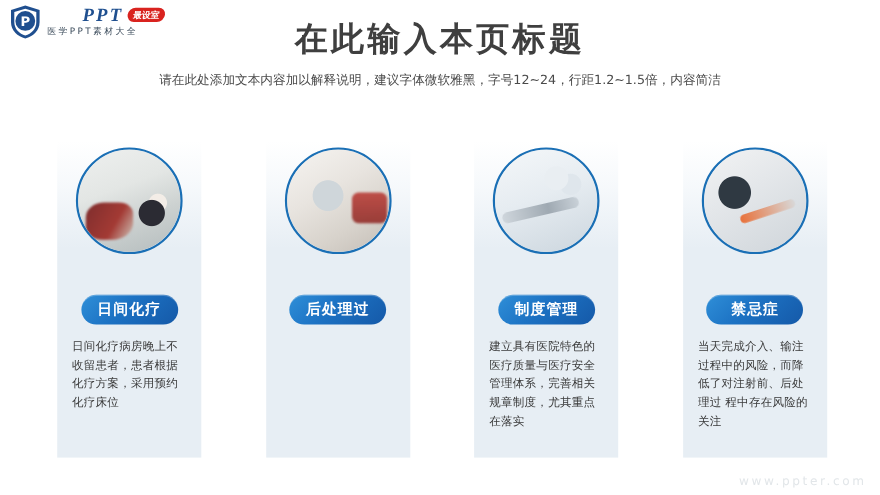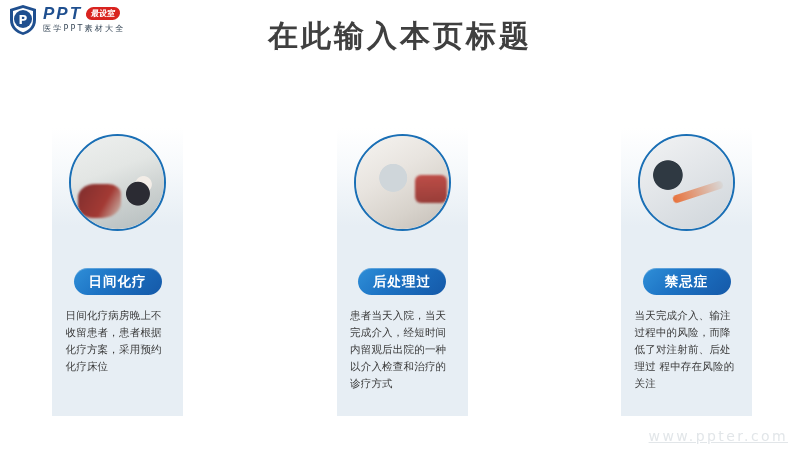--- a/index.html
+++ b/index.html
@@ -37,27 +37,28 @@
     flex-direction: column;
     justify-content: flex-start;
     padding-top: 1px;
   }
   .logo-row1 {
     display: flex;
     align-items: center;
     gap: 4px;
   }
   .logo-ppt {
-    font-family: Liberation Sans, sans-serif;
+    font-family: Liberation Serif, serif;
     font-weight: bold;
     font-style: italic;
     font-size: 17px;
     letter-spacing: 2px;
     color: #1f4f8f;
     line-height: 17px;
+    margin-left: 32px;
   }
   .logo-badge {
     background: #d9231f;
     color: #ffffff;
     font-size: 8px;
     line-height: 11px;
     padding: 1px 5px 1px 5px;
     border-radius: 7px;
     font-weight: bold;
     transform: skewX(-8deg);
@@ -230,24 +231,23 @@
     color: #3a3a3a;
     text-align: left;
     letter-spacing: .2px;
   }
 
   
   .watermark {
     position: absolute;
     right: 12px;
     bottom: 6px;
-    font-size: 14px;
+    font-size: 11px;
     color: #e2e6e9;
     letter-spacing: 2.4px;
-    text-decoration: underline;
   }
 </style>
 </head>
 <body>
 
 <div class="logo">
   <div class="logo-shield">
     <svg width="30" height="32" viewBox="0 0 30 32">
       <path d="M15 1 L28 5 V16 C28 24 22 29 15 31 C8 29 2 24 2 16 V5 Z" fill="#1f4f8f"></path>
       <path d="M15 4 L25 7 V16 C25 22.5 20.4 26.6 15 28.3 C9.6 26.6 5 22.5 5 16 V7 Z" fill="#ffffff"></path>
@@ -259,41 +259,48 @@
     <div class="logo-row1">
       <span class="logo-ppt">PPT</span>
       <span class="logo-badge">最设室</span>
     </div>
     <div class="logo-sub">医学PPT素材大全</div>
   </div>
 </div>
 
 <div class="page-title">在此输入本页标题</div>
 <div class="subtitle">
+  <div>请在此处添加文本内容加以解释说明，建议字体微软雅黑，字号12~24，行距1.2~1.5倍，内容简洁</div>
 </div>
 
 <div class="cards">
 
   <div class="card">
     <div class="card-photo">
         <div class="ph ph1"></div>
       </div>
     <div class="card-pill">日间化疗</div>
     <div class="card-body">日间化疗病房晚上不收留患者，患者根据化疗方案，采用预约化疗床位</div>
   </div>
 
   <div class="card">
     <div class="card-photo">
         <div class="ph ph2"></div>
       </div>
     <div class="card-pill">后处理过</div>
-    <div class="card-body">患者当天入院，当天完成介入，经短时间内留观后出院的一种以介入检查和治疗的诊疗方式</div>
-  </div>
-
-
+  </div>
+
+
+  <div class="card">
+    <div class="card-photo">
+        <div class="ph ph4"></div>
+      </div>
+    <div class="card-pill">制度管理</div>
+    <div class="card-body">建立具有医院特色的医疗质量与医疗安全管理体系，完善相关规章制度，尤其重点在落实</div>
+  </div>
 
   <div class="card">
     <div class="card-photo">
         <div class="ph ph5"></div>
       </div>
     <div class="card-pill">禁忌症</div>
     <div class="card-body">当天完成介入、输注过程中的风险，而降低了对注射前、后处理过 程中存在风险的关注</div>
   </div>
 
 </div>

